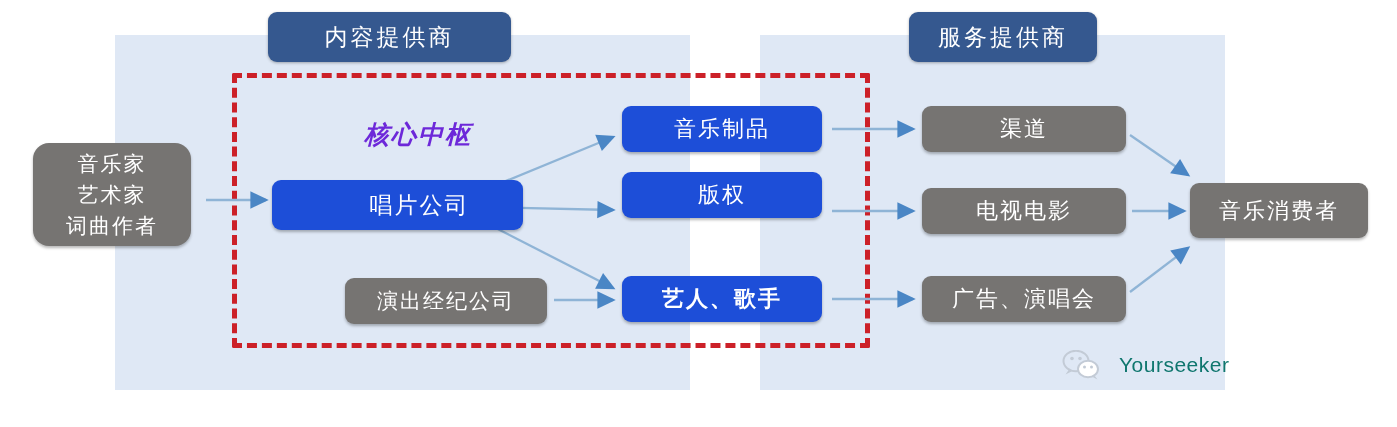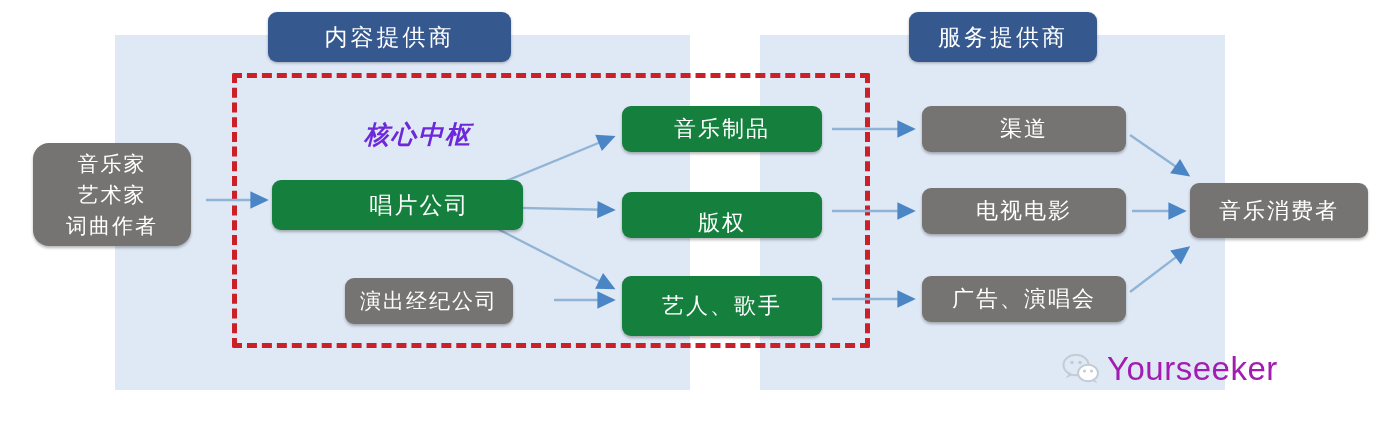--- a/index.html
+++ b/index.html
@@ -17,41 +17,41 @@
   #hdr-content{left:268px;top:12px;width:243px;height:50px;}
   #hdr-service{left:909px;top:12px;width:188px;height:50px;}
 
   #dashed{position:absolute;left:232px;top:73px;width:638px;height:275px;
           border:5px dashed #cc2028;border-radius:2px;box-sizing:border-box;}
 
   .node{position:absolute;border-radius:9px;display:flex;align-items:center;
         justify-content:center;color:#ffffff;letter-spacing:2px;
         box-shadow:0 2px 3px rgba(0,0,0,.28);text-align:center;}
   .gray{background:#767472;}
-  .orange{background:#15803d;}
+  .orange{background:#1d4ed8;}
 
   #n-creators{left:33px;top:143px;width:158px;height:103px;font-size:21px;line-height:31px;
               flex-direction:column;border-radius:16px;}
   #n-label{left:333px;top:117px;width:170px;height:34px;color:#6d28d9;font-size:25px;
            font-weight:bold;font-style:italic;letter-spacing:2px;display:flex;
            align-items:center;justify-content:center;position:absolute;}
   #n-record{left:272px;top:180px;width:207px;height:50px;font-size:23px;padding-left:44px;}
-  #n-agency{left:345px;top:278px;width:168px;height:46px;font-size:21px;}
+  #n-agency{left:345px;top:278px;width:202px;height:46px;font-size:21px;}
   #n-product{left:622px;top:106px;width:200px;height:46px;font-size:22px;}
-  #n-copyright{left:622px;top:192px;width:200px;height:46px;font-size:22px;align-items:flex-end;}
-  #n-artist{left:622px;top:276px;width:200px;height:60px;font-size:22px;}
+  #n-copyright{left:622px;top:172px;width:200px;height:46px;font-size:22px;}
+  #n-artist{left:622px;top:276px;width:200px;height:46px;font-size:22px;font-weight:bold;}
   #n-channel{left:922px;top:106px;width:204px;height:46px;font-size:22px;}
   #n-tvfilm{left:922px;top:188px;width:204px;height:46px;font-size:22px;}
   #n-adshows{left:922px;top:276px;width:204px;height:46px;font-size:22px;}
   #n-consumer{left:1190px;top:183px;width:178px;height:55px;font-size:22px;}
 
   #arrows{position:absolute;left:0;top:0;width:1397px;height:427px;}
 
-  #watermark{position:absolute;left:1062px;top:350px;display:flex;align-items:center;gap:7px;
-             color:#a21caf;font-size:33px;letter-spacing:.5px;}
+  #watermark{position:absolute;left:1062px;top:350px;display:flex;align-items:center;gap:19px;
+             color:#0f766e;font-size:21px;letter-spacing:.5px;}
   #wm-icon{display:block;}
 </style>
 </head>
 <body>
 
 <div id="stage">
 
   <div class="panel" id="panel-left"></div>
   <div class="panel" id="panel-right"></div>
 

